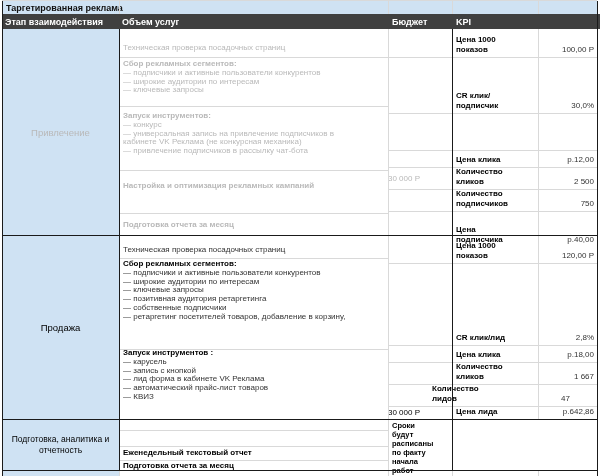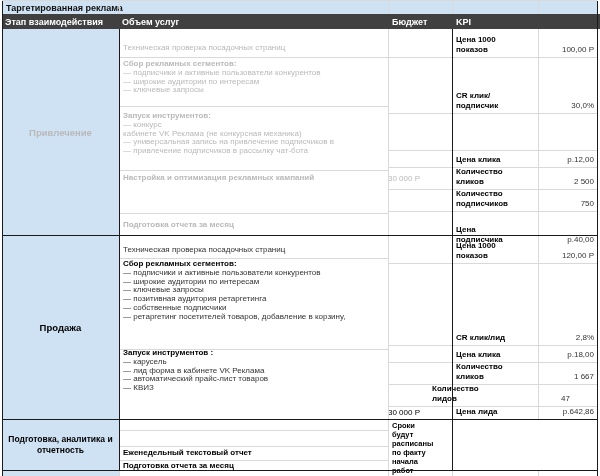--- a/index.html
+++ b/index.html
@@ -10,21 +10,21 @@
   .titlebar{display:flex;align-items:center;padding-left:4px;font-size:9px;font-weight:bold;color:#111;}
   .headbar{background:#404040;}
   .hlabel{position:absolute;top:17px;font-size:9px;font-weight:bold;color:#ffffff;white-space:nowrap;}
   .svc{padding-left:4px;padding-right:6px;}
   .line{font-size:8px;line-height:8.8px;white-space:nowrap;}
   .b{font-weight:bold;}
   .muted, .muted .line, .muted .kpi-label, .muted .kpi-value, .muted .budget-val{color:#b9b9b9;}
   .dark .line{color:#333;}
   .dark .line.b{color:#000;}
   .stagebox{display:flex;align-items:center;justify-content:center;text-align:center;}
-  .stage-text{font-size:9.5px;font-weight:bold;}
+  .stage-text{font-size:9.5px;font-weight:normal;}
   .stage-text.small{font-size:8.5px;line-height:10.5px;width:106px;}
   .kpi .kpi-label{position:absolute;left:4px;bottom:2px;width:66px;font-size:8px;line-height:10px;font-weight:bold;color:#000;}
   .kpi .kpi-value{position:absolute;right:3px;bottom:3px;font-size:8px;color:#333;}
   .budget{display:flex;align-items:center;justify-content:flex-start;padding-right:6px;}
   .budget-val{font-size:8px;color:#333;}
   .note{font-size:7.5px;font-weight:bold;line-height:9px;color:#000;padding:2px 0 0 4px;}
   .note-inner{width:46px;}
   .hl,.vl{position:absolute;background:#d9d9d9;}
   .hd,.vd{position:absolute;background:#1a1a1a;}
   .hl,.hd{height:1px;}
@@ -61,25 +61,25 @@
   </div>
   <div class="cell svc muted" style="left:119px;top:57px;width:269px;height:49px;padding-top:3px;">
     <div class="line b">Сбор рекламных сегментов:</div>
     <div class="line">— подписчики и активные пользователи конкурентов</div>
     <div class="line">— широкие аудитории по интересам</div>
     <div class="line">— ключевые запросы</div>
   </div>
   <div class="cell svc muted" style="left:119px;top:106px;width:269px;height:64px;padding-top:6px;">
     <div class="line b">Запуск инструментов:</div>
     <div class="line">— конкурс</div>
+    <div class="line">— универсальная запись на привлечение подписчиков в</div>
     <div class="line">кабинете VK Реклама (не конкурсная механика)</div>
-    <div class="line">— универсальная запись на привлечение подписчиков в</div>
     <div class="line">— привлечение подписчиков в рассылку чат-бота</div>
   </div>
-  <div class="cell svc muted" style="left:119px;top:170px;width:269px;height:43px;padding-top:4px;">
+  <div class="cell svc muted" style="left:119px;top:170px;width:269px;height:43px;padding-top:12px;">
     <div class="line b">Настройка и оптимизация рекламных кампаний</div>
   </div>
   <div class="cell svc muted" style="left:119px;top:213px;width:269px;height:22px;padding-top:8px;">
     <div class="line b">Подготовка отчета за месяц</div>
   </div>
 
   <div class="cell budget muted" style="left:388px;top:167px;width:64px;height:22px;">
     <div class="budget-val">30 000 Р</div>
   </div>
 
@@ -116,20 +116,21 @@
     <div class="line">— подписчики и активные пользователи конкурентов</div>
     <div class="line">— широкие аудитории по интересам</div>
     <div class="line">— ключевые запросы</div>
     <div class="line">— позитивная аудитория ретаргетинга</div>
     <div class="line">— собственные подписчики</div>
     <div class="line">— ретаргетинг посетителей товаров, добавление в корзину,</div>
   </div>
   <div class="cell svc dark" style="left:119px;top:349px;width:269px;height:70px;">
     <div class="line b">Запуск инструментов :</div>
     <div class="line">— карусель</div>
+    <div class="line">— запись с кнопкой</div>
     <div class="line">— лид форма в кабинете VK Реклама</div>
     <div class="line">— автоматический прайс-лист товаров</div>
     <div class="line">— КВИЗ</div>
   </div>
 
   <div class="cell budget" style="left:388px;top:406px;width:64px;height:13px;">
     <div class="budget-val" style="color:#000;">30 000 Р</div>
   </div>
 
   <div class="cell kpi" style="left:452px;top:235px;width:145px;height:28px;">

